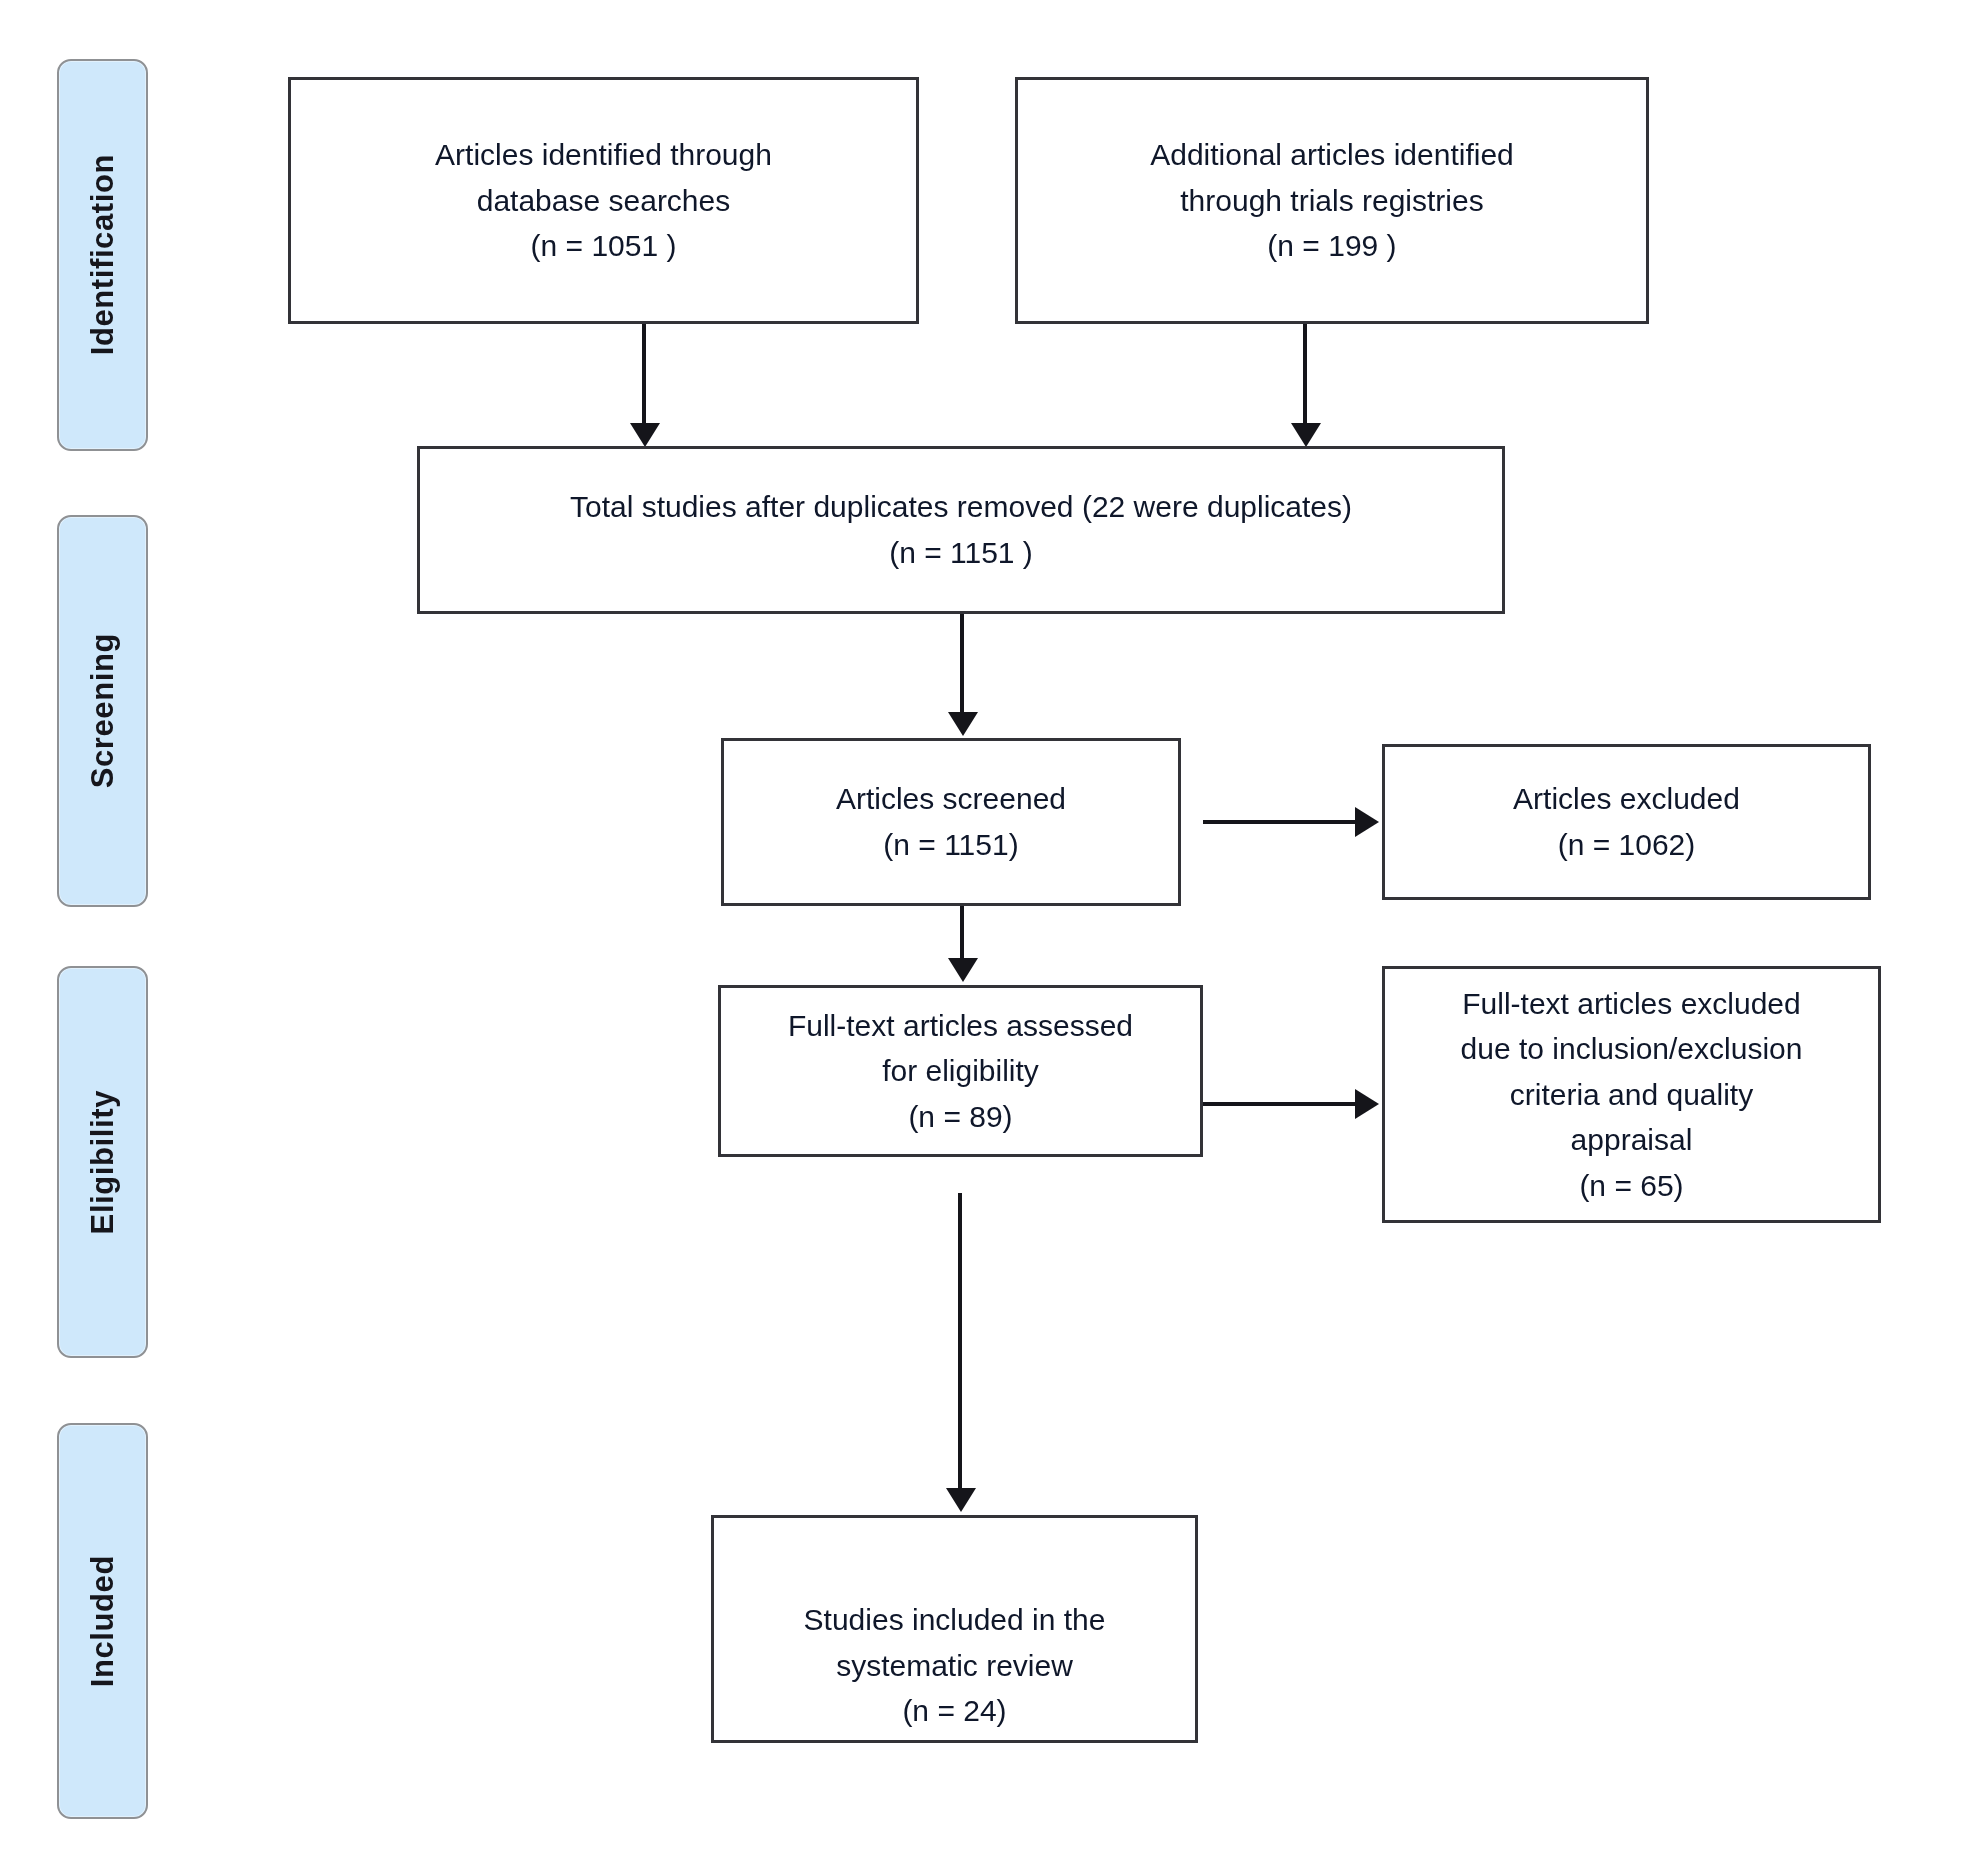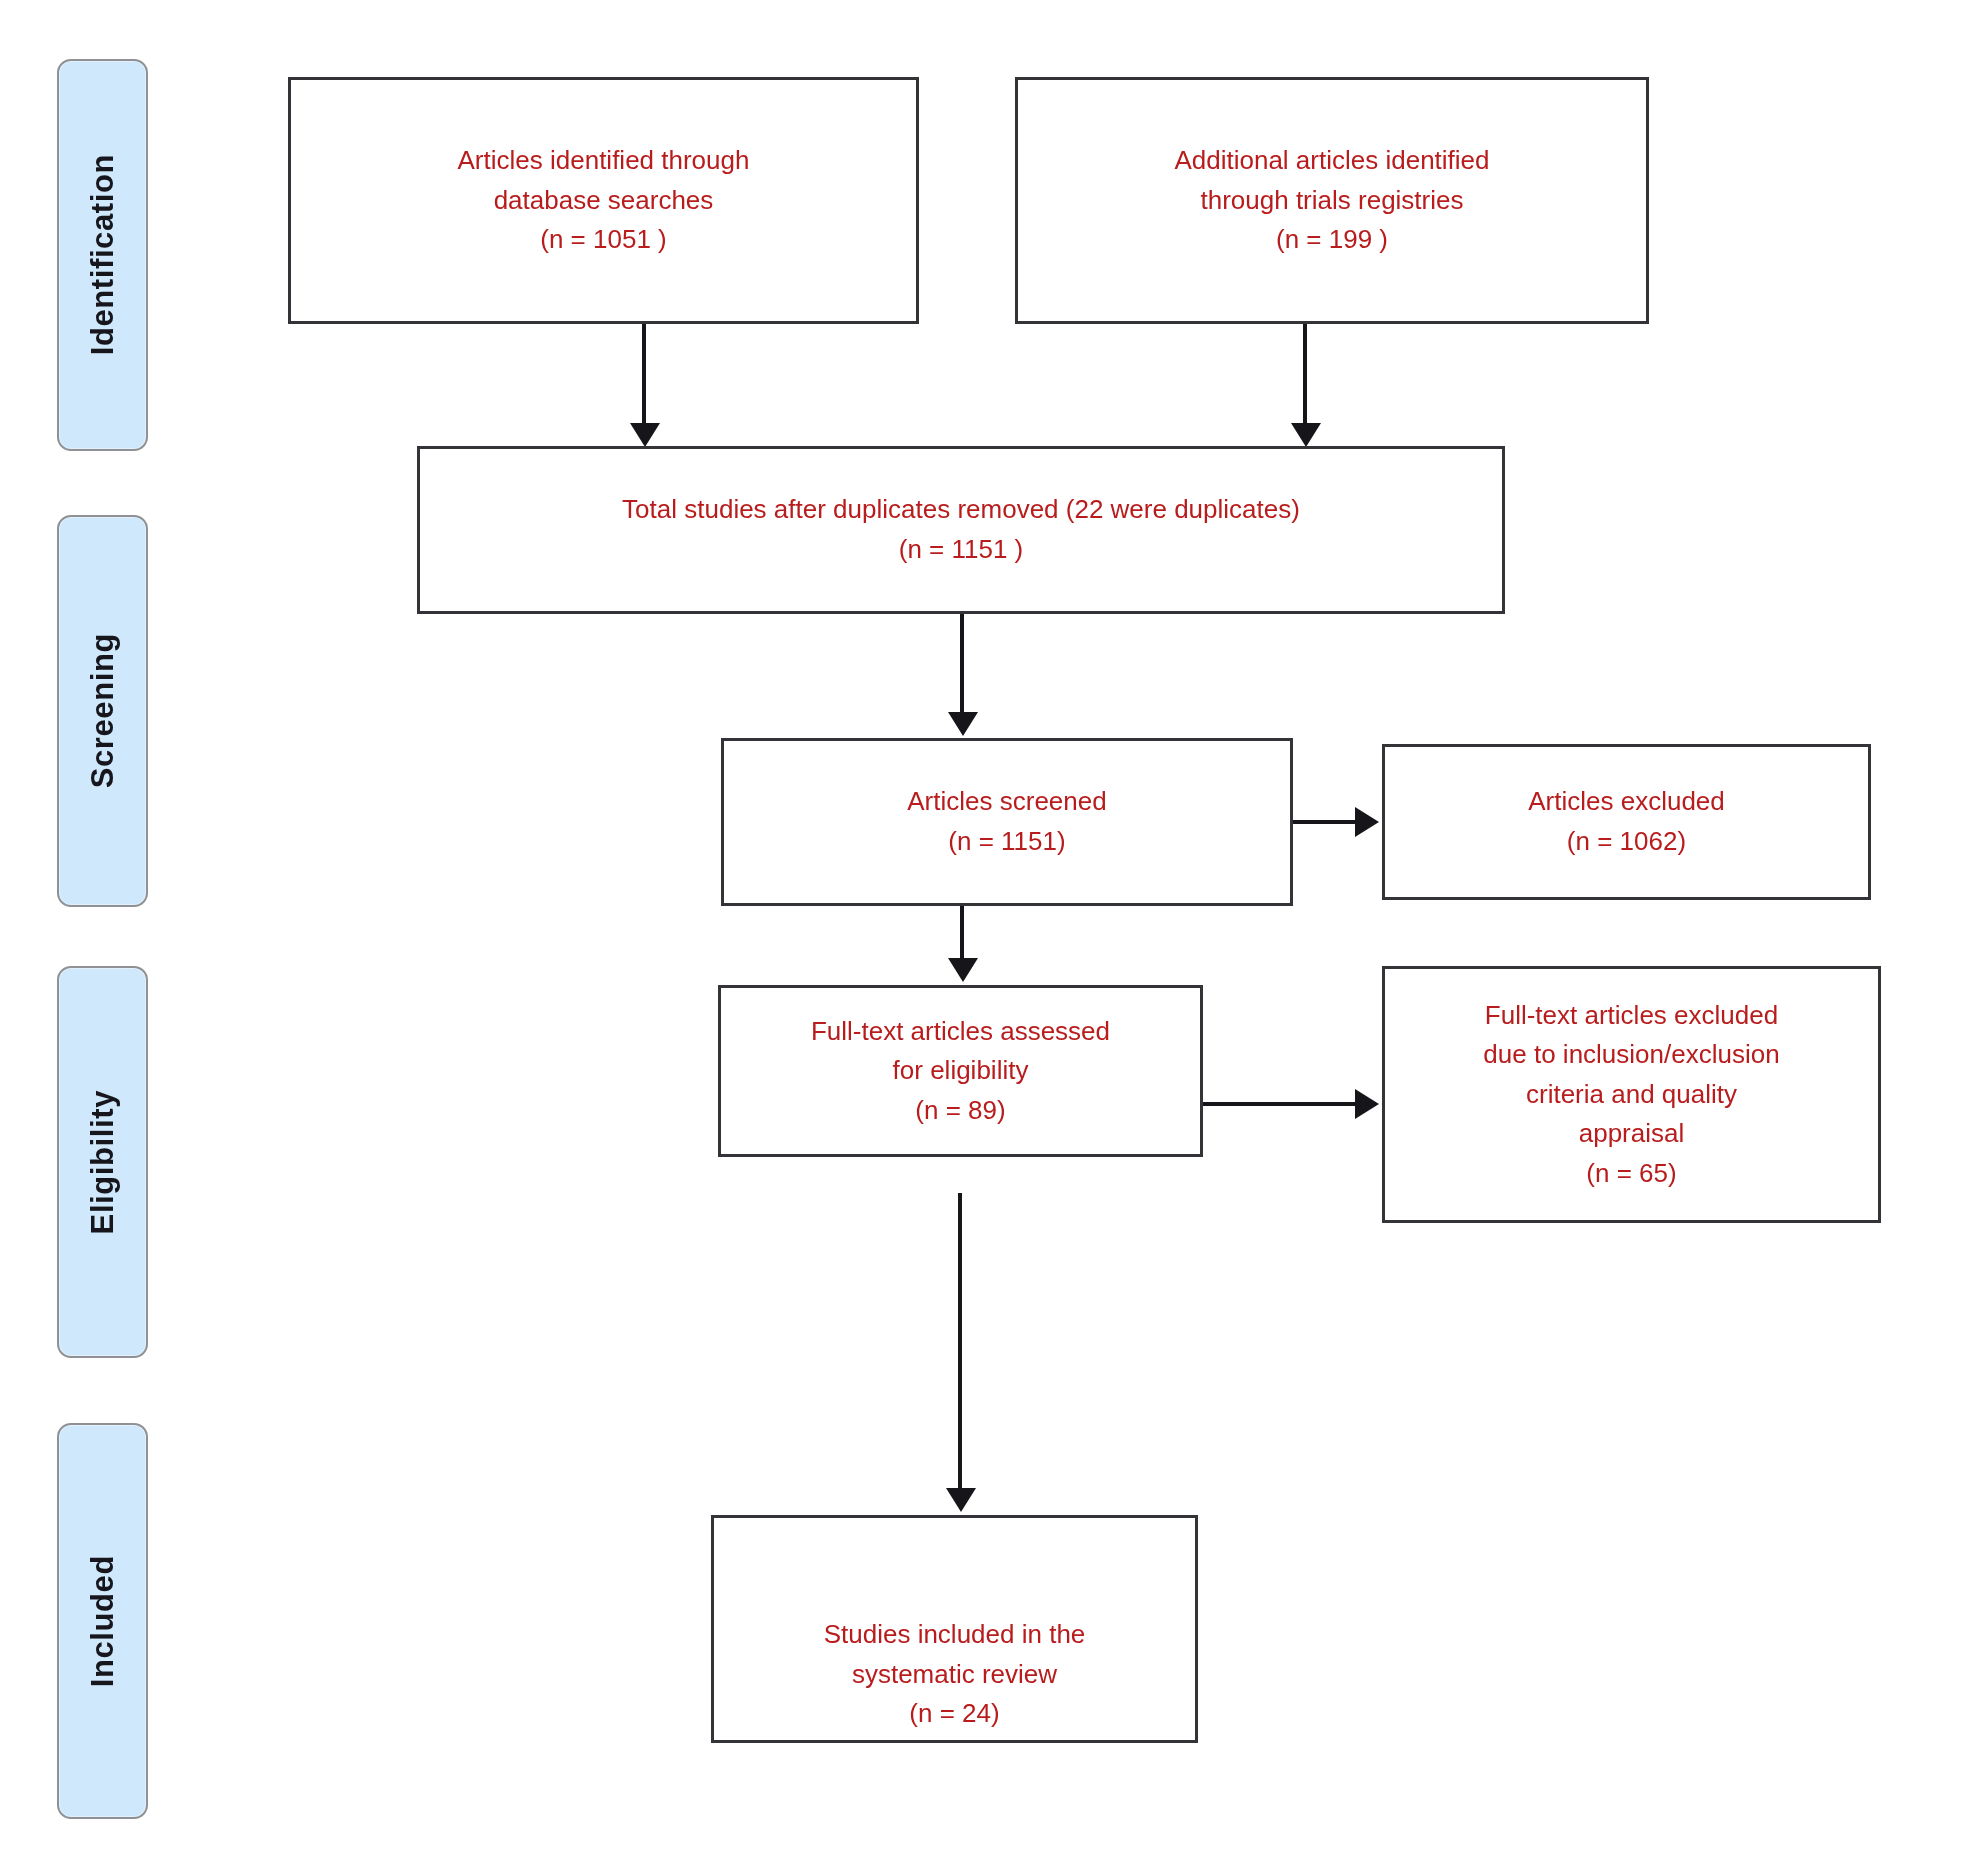--- a/index.html
+++ b/index.html
@@ -47,23 +47,23 @@
     box-sizing: border-box;
     background: #ffffff;
     border: 3px solid #333338;
     display: flex;
     align-items: center;
     justify-content: center;
     text-align: center;
     padding: 6px 14px;
   }
   .flow-box .box-text {
-    font-size: 26px;
+    font-size: 30px;
     line-height: 1.52;
-    color: #b91c1c;
+    color: #0f172a;
     white-space: pre-line;
   }
 
   
   .conn {
     position: absolute;
   }
   .conn-v {
     background: #15151a;
     width: 4px;
@@ -141,21 +141,21 @@
     <span class="box-text">Additional articles identified
 through trials registries
 (n = 199 )</span>
   </div>
 
   <div class="flow-box" style="left:417px; top:446px; width:1088px; height:168px;">
     <span class="box-text">Total studies after duplicates removed (22 were duplicates)
 (n = 1151 )</span>
   </div>
 
-  <div class="flow-box" style="left:721px; top:738px; width:572px; height:168px;">
+  <div class="flow-box" style="left:721px; top:738px; width:460px; height:168px;">
     <span class="box-text">Articles screened
 (n = 1151)</span>
   </div>
 
   <div class="flow-box" style="left:1382px; top:744px; width:489px; height:156px;">
     <span class="box-text">Articles excluded
 (n = 1062)</span>
   </div>
 
   <div class="flow-box" style="left:718px; top:985px; width:485px; height:172px;">

